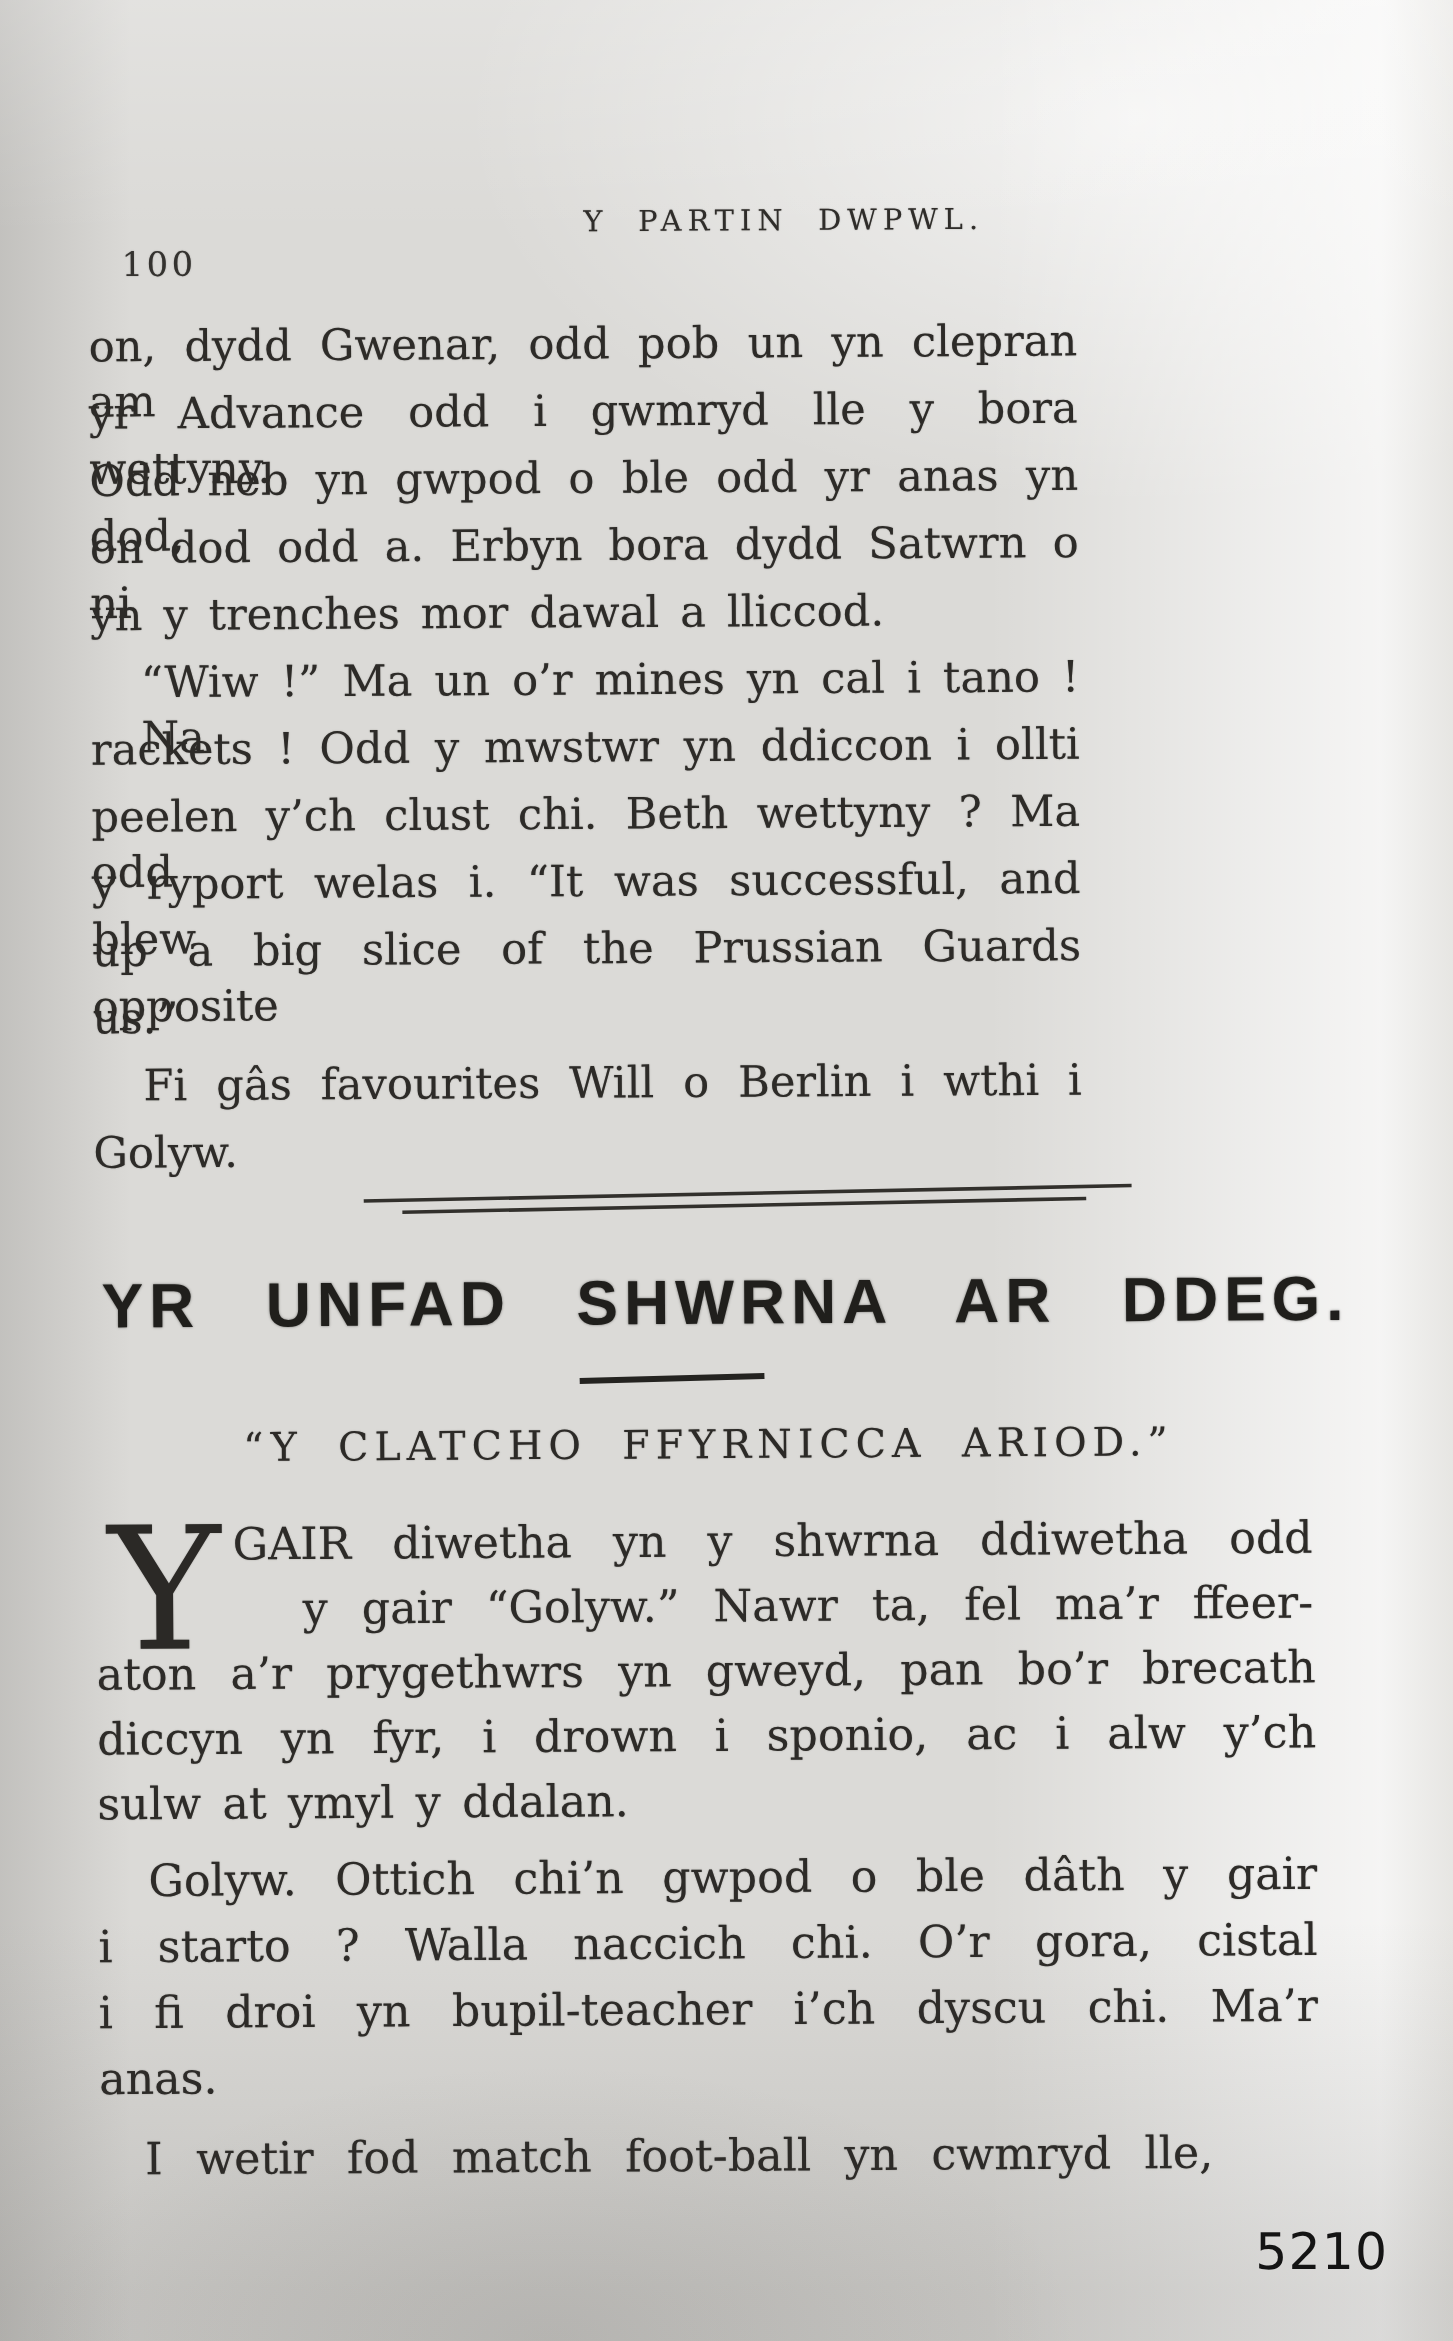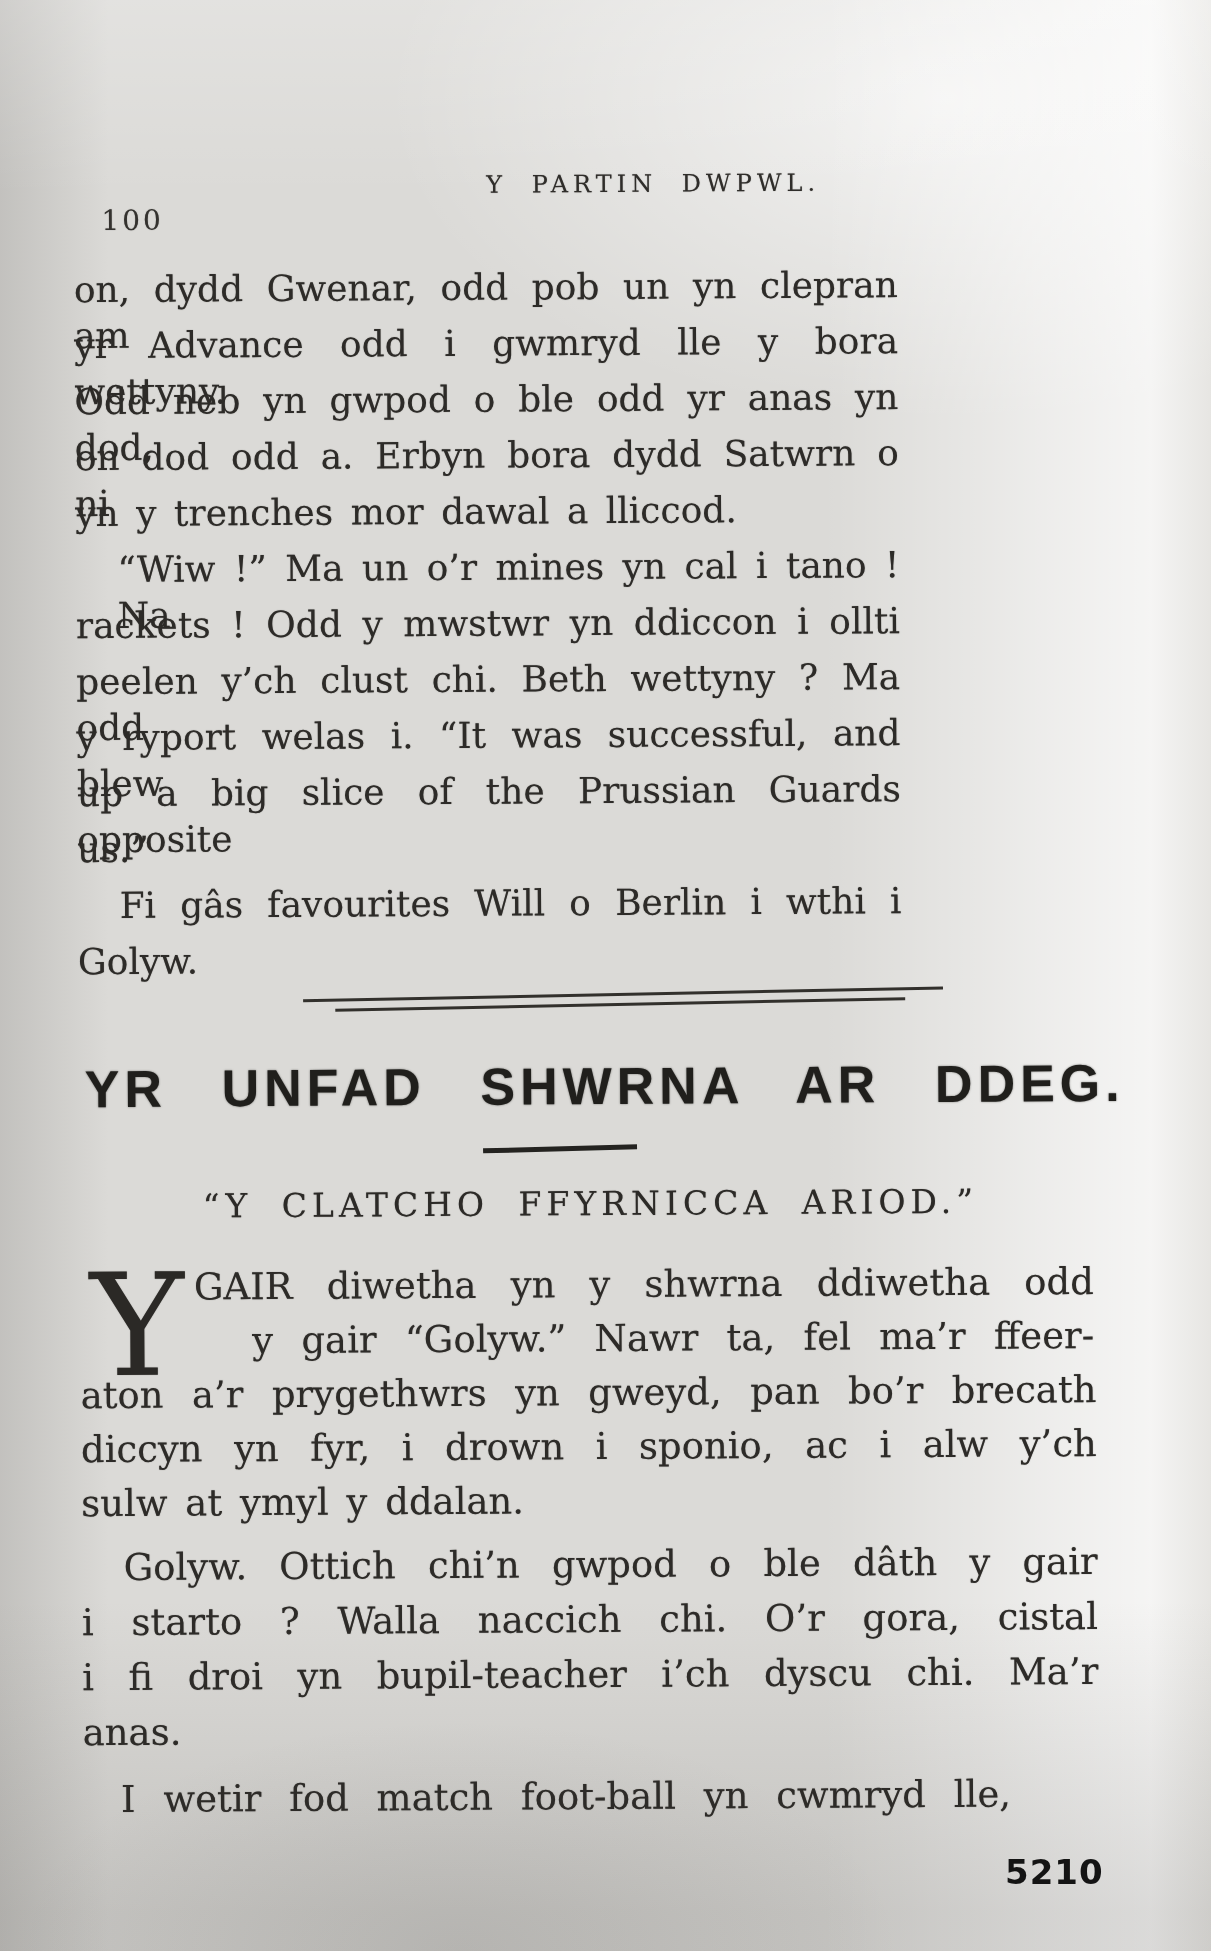--- a/index.html
+++ b/index.html
@@ -54,23 +54,23 @@
     position:absolute;left:78px;top:1184px;width:1022px;text-align:center;
     font-size:33px;letter-spacing:5px;word-spacing:14px;
     color:#2c2a27;text-shadow:0 0 1px rgba(45,43,40,0.55);
   }
   .dropcap{
     position:absolute;left:88px;top:1252px;
     font-size:142px;line-height:1;color:#2b2926;
     text-shadow:0 0 1px rgba(45,43,40,0.5);
   }
   .scanid{
-    position:absolute;left:1005px;top:1852px;
+    position:absolute;left:1046px;top:1852px;
     font-family:"DejaVu Sans", sans-serif;
-    font-size:34px;font-weight:700;letter-spacing:1px;color:#141414;
+    font-size:42px;font-weight:400;letter-spacing:1px;color:#141414;
   }
 </style>
 </head>
 <body>
 
 <div id="page">
   <div class="sheet">
 
     <div class="pagenum">100</div>
     <div class="runhead">Y PARTIN DWPWL.</div>

